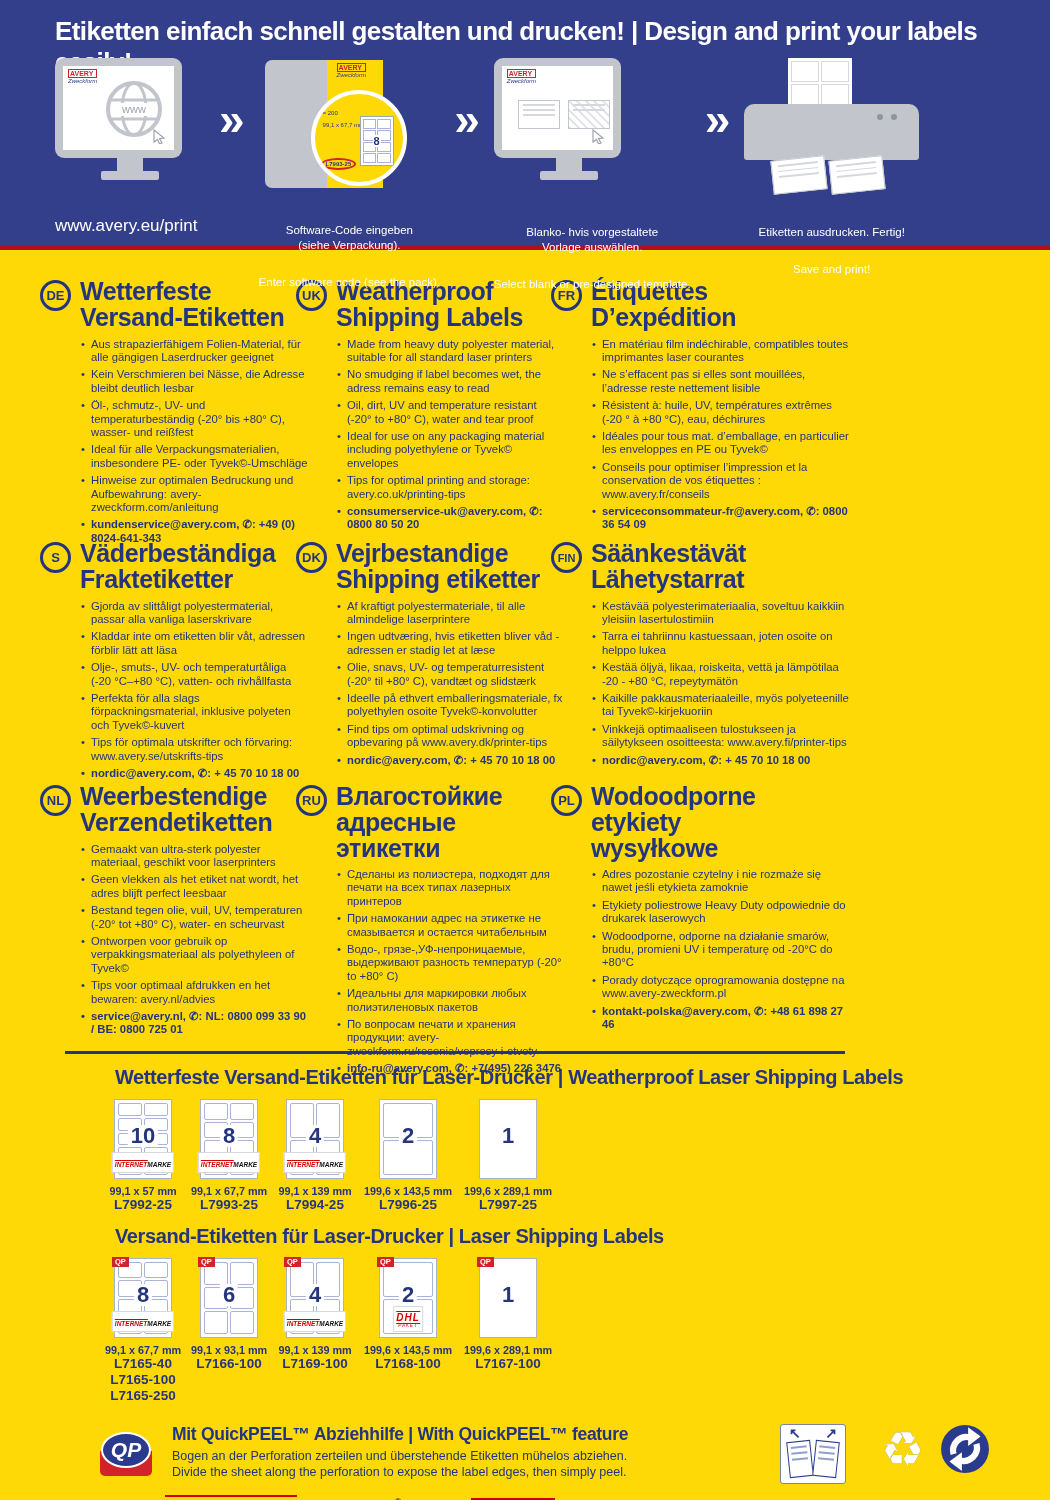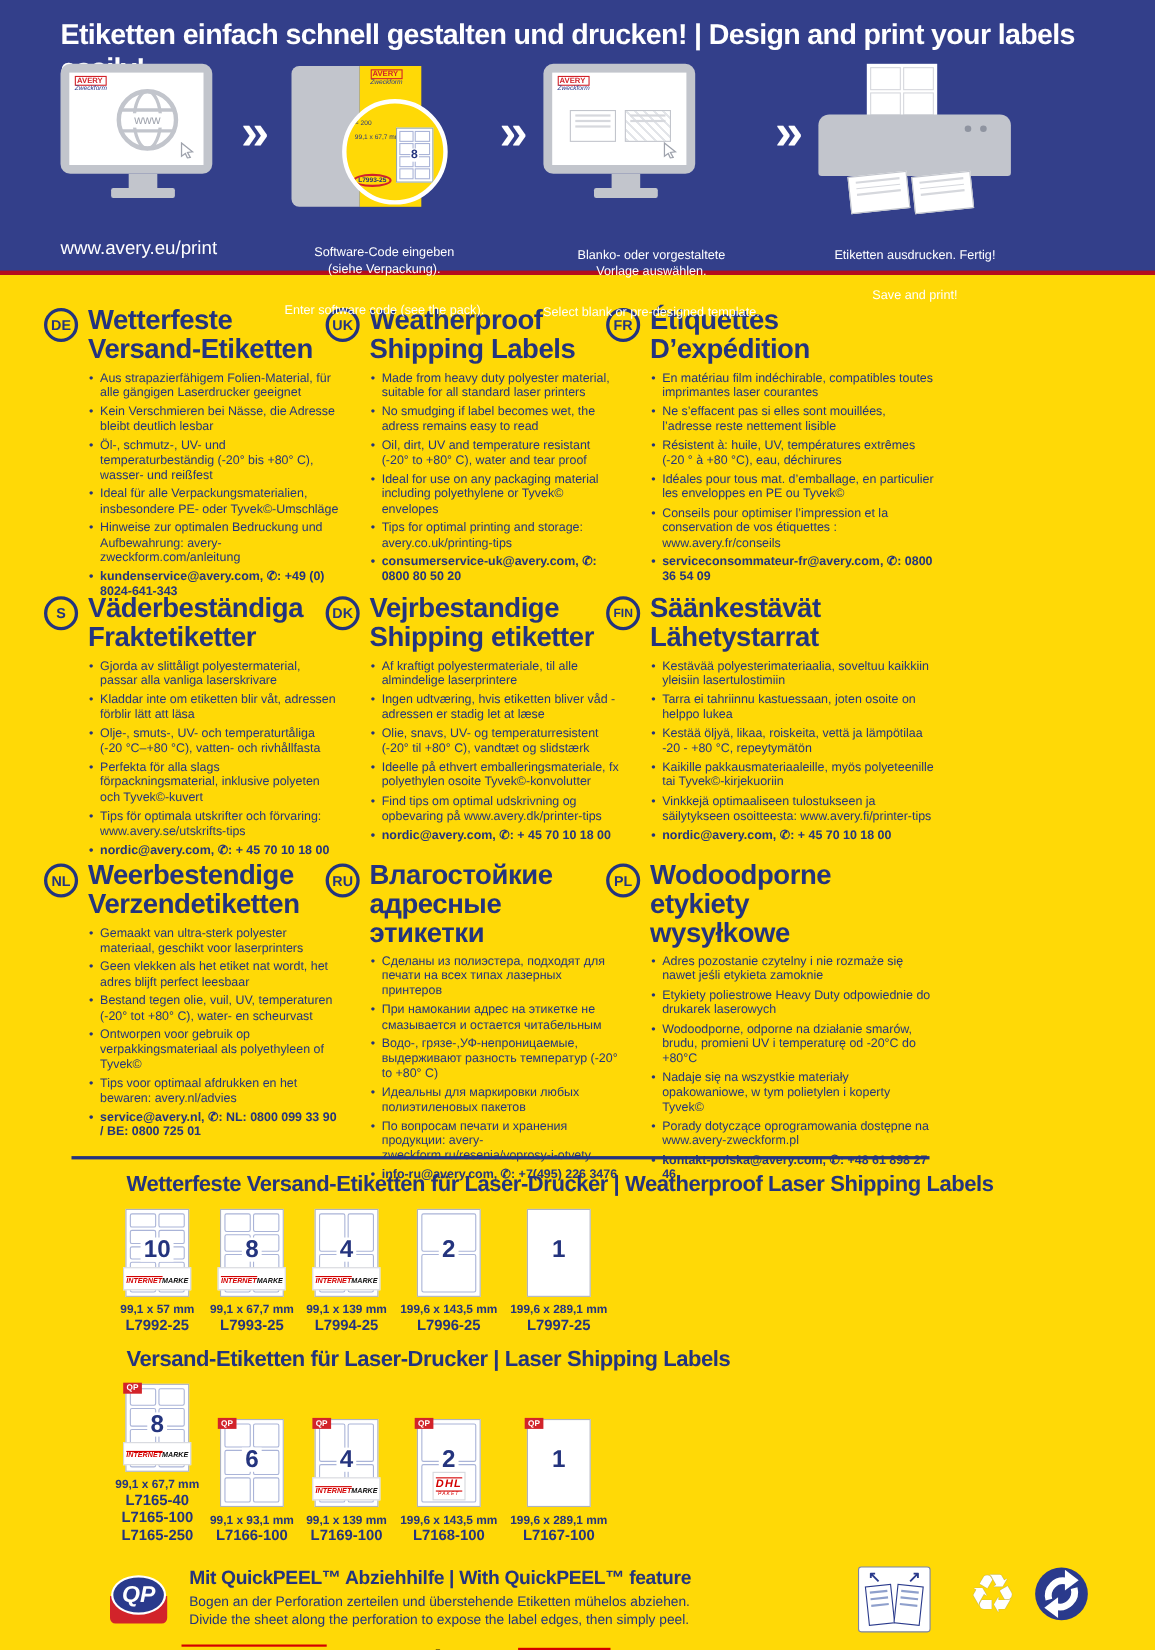--- a/index.html
+++ b/index.html
@@ -11,21 +11,21 @@
   .header-title{color:#fff;font-size:26px;font-weight:bold;letter-spacing:-0.6px;}
   .steps{position:absolute;top:58px;left:55px;display:flex;align-items:flex-start;}
   .step{display:flex;flex-direction:column;}
   .illus{height:138px;position:relative;}
   .chev{color:#fff;font-size:46px;font-weight:bold;line-height:1;margin:38px 14px 0 14px;}
   .caption{color:#fff;font-size:11.5px;line-height:1.3;white-space:pre-line;margin-top:14px;}
   .caption p{margin:0 0 7px 0;text-align:center;}
   .url-caption{color:#fff;font-size:17px;margin-top:20px;}
   
   .monitor{width:150px;}
-  .mon-frame{width:138px;height:100px;background:#C2C5CC;border-radius:9px;padding:8px;box-sizing:border-box;}
+  .mon-frame{width:127px;height:100px;background:#C2C5CC;border-radius:9px;padding:8px;box-sizing:border-box;}
   .mon-screen{background:#fff;width:100%;height:100%;position:relative;overflow:hidden;}
   .mon-stand{width:26px;height:13px;background:#C2C5CC;margin:0 auto;}
   .mon-base{width:58px;height:9px;background:#C2C5CC;margin:0 auto;border-radius:2px;}
   .avery-mini{position:absolute;top:3px;left:5px;line-height:1;}
   .avery-mini .a1{display:block;color:#D2232A;font-size:7px;font-weight:bold;border:1px solid #D2232A;padding:0 1px;}
   .avery-mini .a2{display:block;color:#2A3A8C;font-size:6px;font-style:italic;}
   .globe{position:absolute;top:10px;left:38px;}
   .cursor{position:absolute;bottom:6px;right:8px;}
   
   .pack{width:160px;height:136px;position:relative;}
@@ -68,21 +68,21 @@
   .lang-title{font-size:25px;font-weight:bold;line-height:1.03;white-space:pre-line;margin:1px 0 7px 0;
               letter-spacing:-0.4px;}
   ul.bullets{list-style:none;margin:0;padding:0;width:228px;}
   .wide ul.bullets{width:258px;}
   ul.bullets li{position:relative;padding-left:11px;font-size:11.3px;line-height:1.17;margin-bottom:4.5px;}
   ul.bullets li::before{content:"•";position:absolute;left:1px;top:0;}
   ul.bullets li:last-child{font-weight:bold;}
   
   .divider{width:780px;height:3px;background:#24347E;margin:10px 0 0 65px;}
   .prod-title{font-size:20px;font-weight:bold;letter-spacing:-0.4px;margin:12px 0 10px 115px;}
-  .prod-row{display:flex;align-items:flex-end;margin-left:100px;}
+  .prod-row{display:flex;align-items:flex-start;margin-left:100px;}
   .prod{width:86px;display:flex;flex-direction:column;align-items:center;}
   .prod.wide{width:100px;}
   .sheet{position:relative;width:58px;height:80px;background:#fff;border:1px solid #AEB2BE;
          padding:3px;box-sizing:border-box;}
   .cells{display:grid;gap:2px;height:100%;}
   .g2x5{grid-template-columns:1fr 1fr;grid-template-rows:repeat(5,1fr);}
   .g2x4{grid-template-columns:1fr 1fr;grid-template-rows:repeat(4,1fr);}
   .g2x3{grid-template-columns:1fr 1fr;grid-template-rows:repeat(3,1fr);}
   .g2x2{grid-template-columns:1fr 1fr;grid-template-rows:repeat(2,1fr);}
   .g1x2{grid-template-columns:1fr;grid-template-rows:1fr 1fr;}
@@ -220,21 +220,21 @@
               </div>
               <svg class="cursor" width="13" height="15" viewBox="0 0 13 15">
                 <path d="M1 1 L11 9 L6.5 9.6 L9 14 L6.5 14.8 L4.5 10.5 L1 13 Z" fill="#fff" stroke="#9FA3AD" stroke-width="1.2"></path>
               </svg>
             </div>
           </div>
           <div class="mon-stand"></div>
           <div class="mon-base"></div>
         </div>
         <div class="caption">
-          <p>Blanko- oder vorgestaltete
+          <p>Blanko- hvis vorgestaltete
 Vorlage auswählen.</p>
           <p>Select blank or pre-designed template.</p>
         </div>
       </div>
 
       <div class="chev">»</div>
 
       <div class="step">
         <div class="illus printer">
           <div class="pr-paper">
@@ -403,21 +403,20 @@
 
     <div class="lang wide">
       <div class="badge">PL</div>
       <div class="lang-content">
         <div class="lang-title">Wodoodporne etykiety
 wysyłkowe</div>
         <ul class="bullets">
           <li>Adres pozostanie czytelny i nie rozmaże się nawet jeśli etykieta zamoknie</li>
           <li>Etykiety poliestrowe Heavy Duty odpowiednie do drukarek laserowych</li>
           <li>Wodoodporne, odporne na działanie smarów, brudu, promieni UV i temperaturę od -20°C do +80°C</li>
-          <li>Nadaje się na wszystkie materiały opakowaniowe, w tym polietylen i koperty Tyvek©</li>
           <li>Porady dotyczące oprogramowania dostępne na www.avery-zweckform.pl</li>
           <li>kontakt-polska@avery.com, ✆: +48 61 898 27 46</li>
         </ul>
       </div>
     </div>
 
   </div>
 
   <div class="divider"></div>
 

